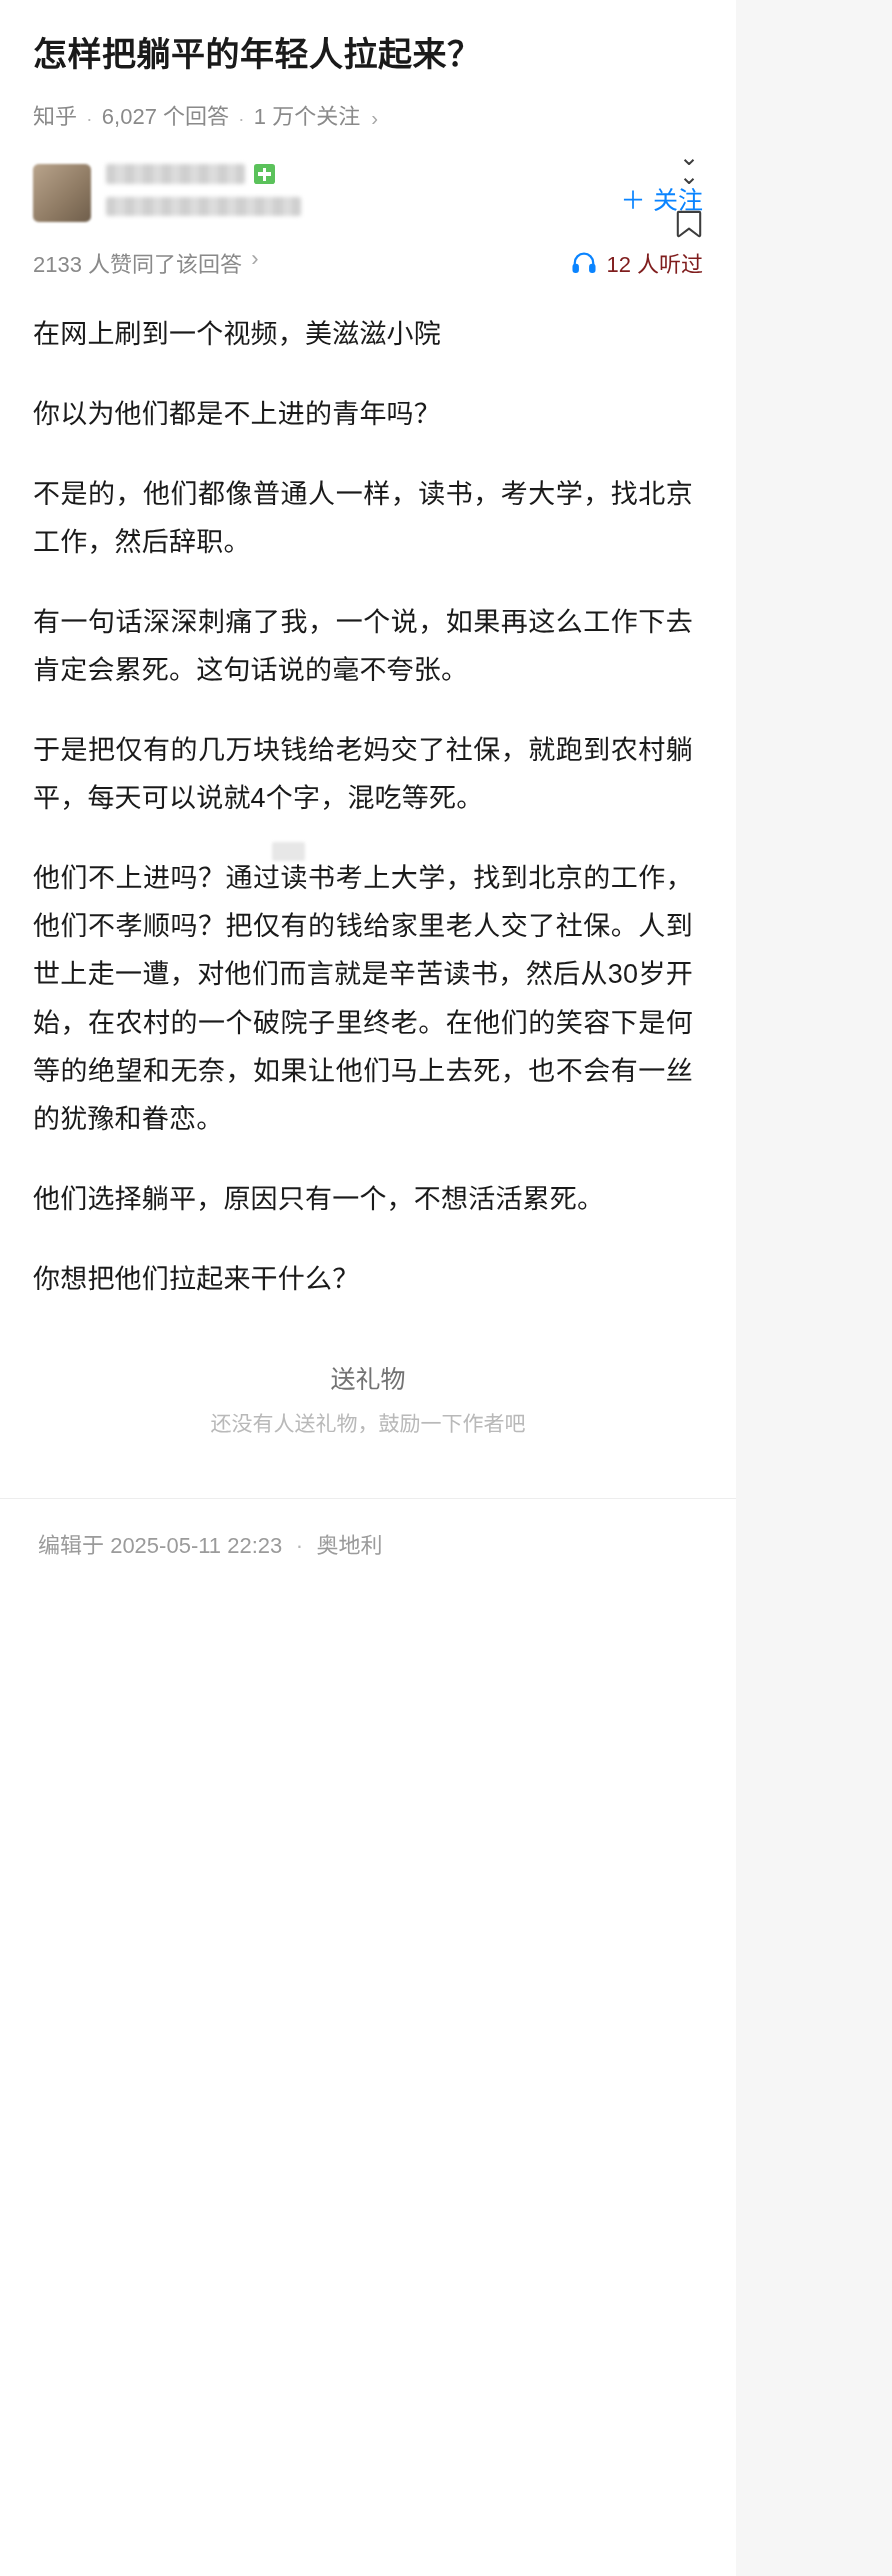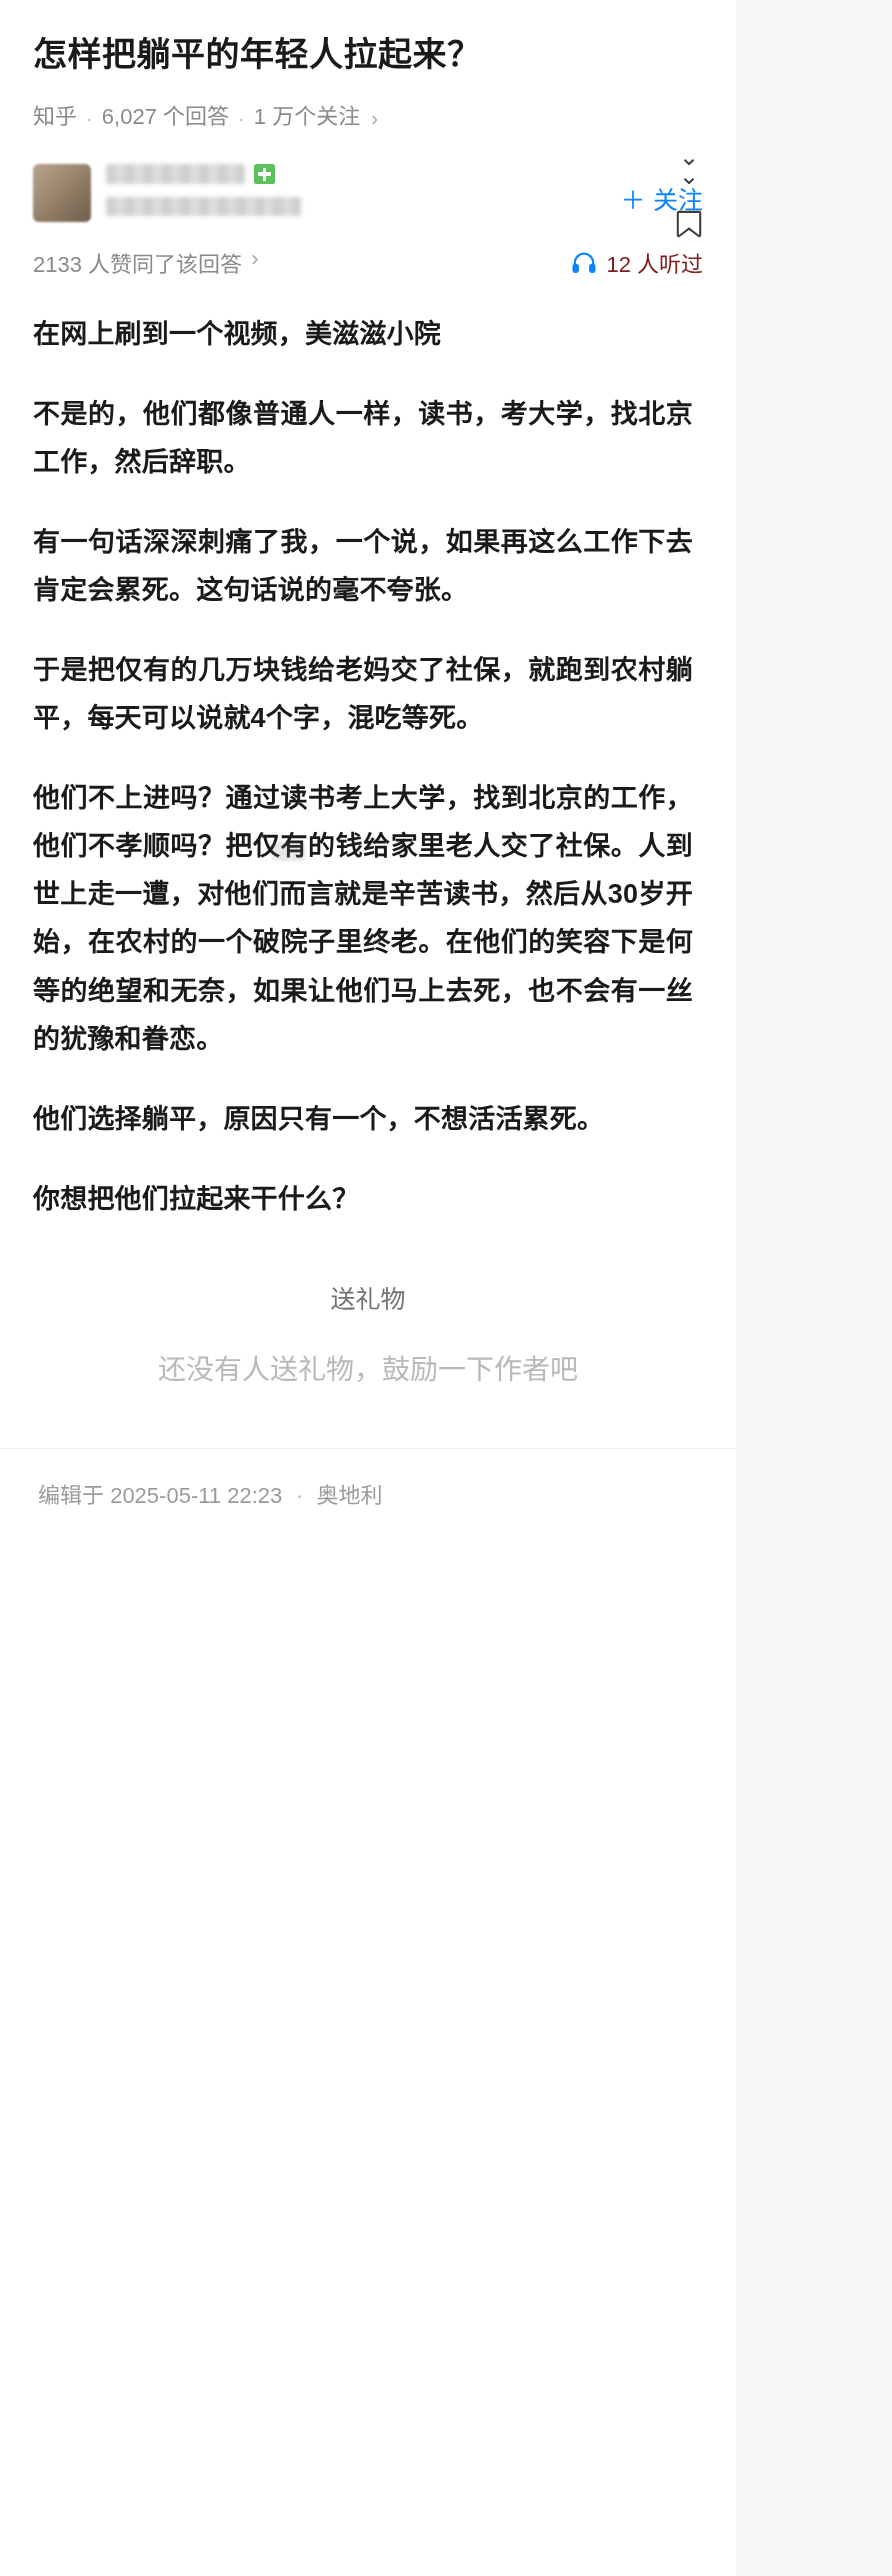--- a/index.html
+++ b/index.html
@@ -149,21 +149,20 @@
     font-size: 22px;
     display: flex;
     align-items: center;
     gap: 9.3px;
   }
   .headphone svg { display:block; }
 
   
   .answer {
     padding: 32px 43px 0 33px;
-    font-weight: bold;
   }
   .answer p {
     font-size: 27px;
     line-height: 1.78;
     color: #1a1a1a;
     margin-bottom: 32px;
     text-align: justify;
     letter-spacing: 0.2px;
   }
   .answer p:last-child { margin-bottom: 0; }
@@ -187,23 +186,23 @@
     text-align: center;
     padding-bottom: 9.3px;
   }
   .gift-link {
     color: #737373;
     font-size: 25px;
     display: inline-block;
     cursor: pointer;
   }
   .gift-hint {
-    margin-top: 32px;
+    margin-top: 12px;
     color: #b9b9b9;
-    font-size: 28px;
+    font-size: 21px;
   }
 
   
   .footer-divider {
     margin-top: 52px;
     border-top: 0.9px solid #ededed;
   }
   .edited {
     padding: 28px 33px 37px 38px;
     font-size: 22px;
@@ -263,20 +262,21 @@
           <rect x="1.5" y="15" width="7" height="10" rx="3.2" fill="#0a84ff"></rect>
           <rect x="19.5" y="15" width="7" height="10" rx="3.2" fill="#0a84ff"></rect>
         </svg>
       </span>
       <span>12 人听过</span>
     </span>
   </div>
 
   <div class="answer">
     <p>在网上刷到一个视频，美滋滋小院</p>
+    <p>你以为他们都是不上进的青年吗？</p>
     <p>不是的，他们都像普通人一样，读书，考大学，找北京工作，然后辞职。</p>
     <p>有一句话深深刺痛了我，一个说，如果再这么工作下去肯定会累死。这句话说的毫不夸张。</p>
     <p>于是把仅有的几万块钱给老妈交了社保，就跑到农村躺平，每天可以说就4个字，混吃等死。</p>
     <p>他们不上进吗？通过读书考上大学，找到北京的工作，他们不孝顺吗？把仅有的钱给家里老人交了社保。人到世上走一遭，对他们而言就是辛苦读书，然后从30岁开始，在农村的一个破院子里终老。在他们的笑容下是何等的绝望和无奈，如果让他们马上去死，也不会有一丝的犹豫和眷恋。</p>
     <p>他们选择躺平，原因只有一个，不想活活累死。</p>
     <p>你想把他们拉起来干什么？</p>
   </div>
 
   <div class="artifact"></div>
 

